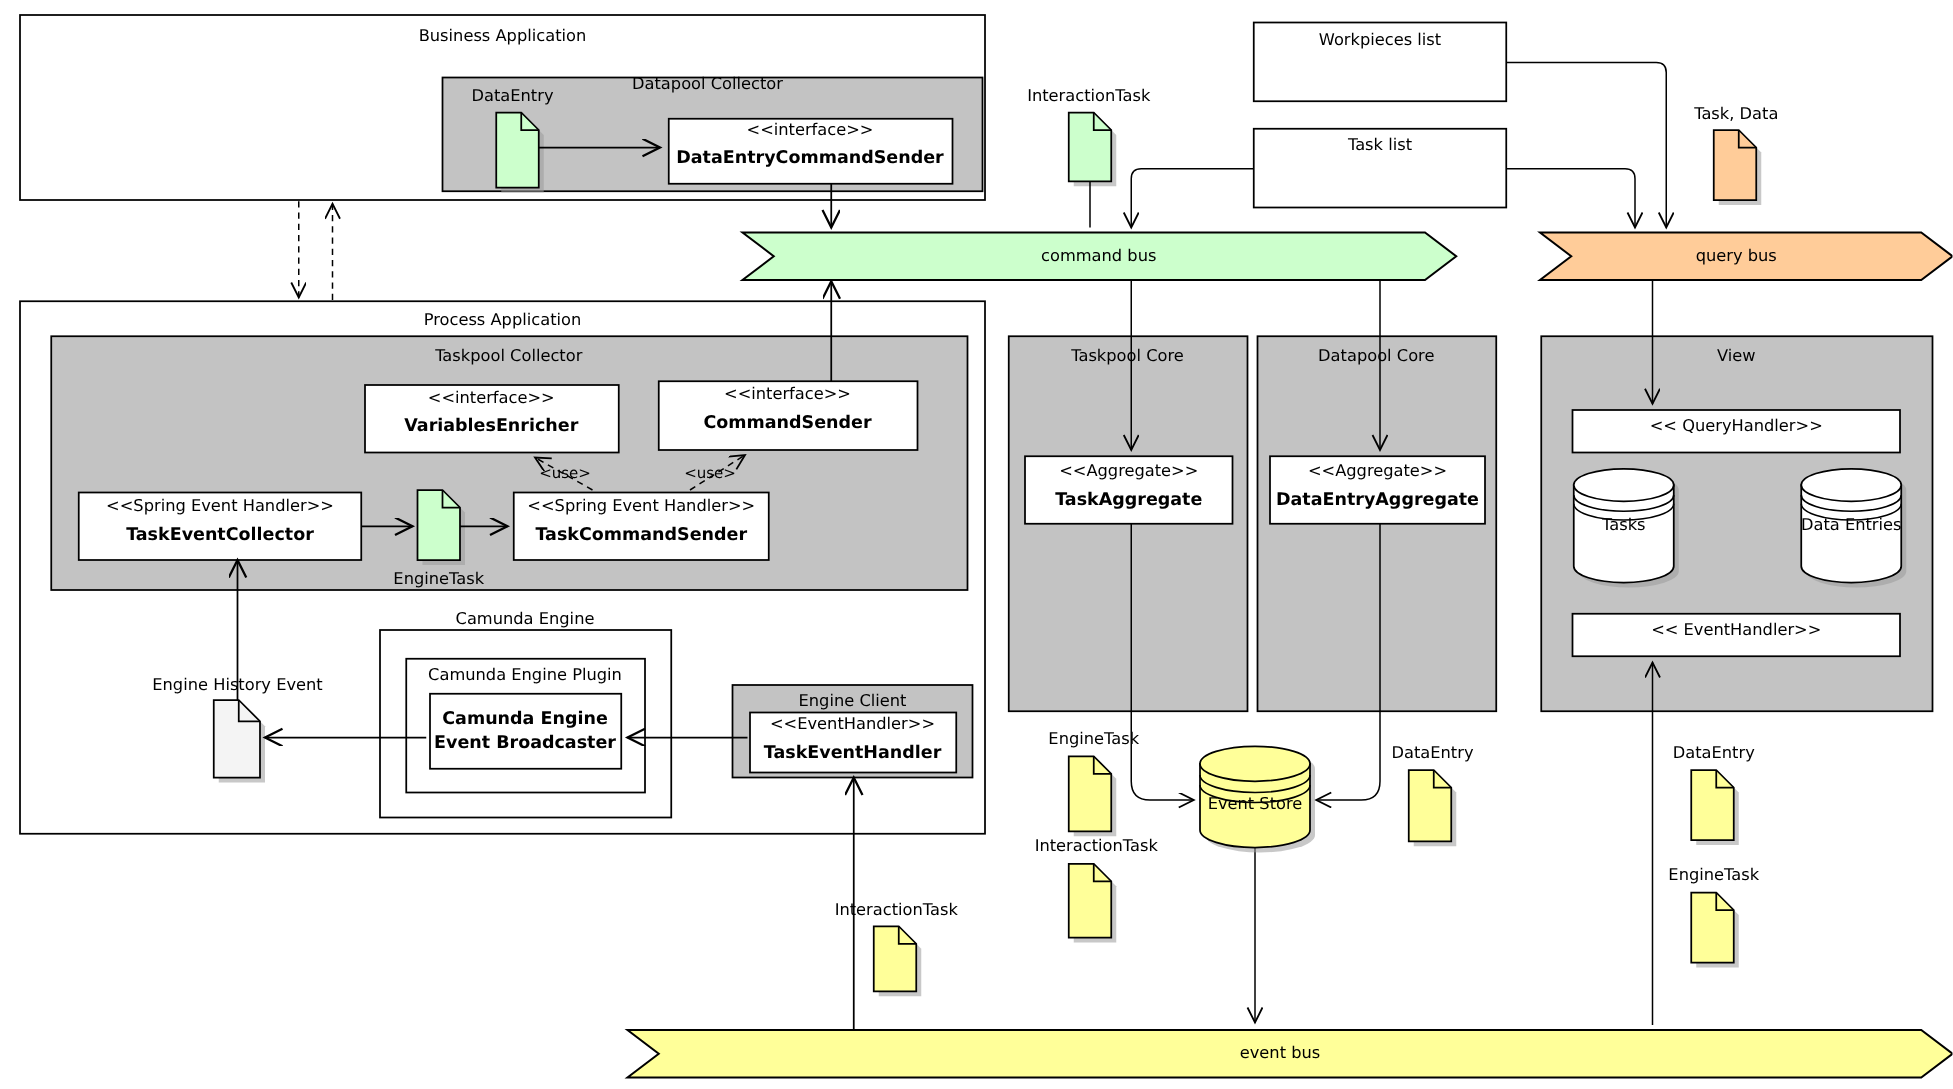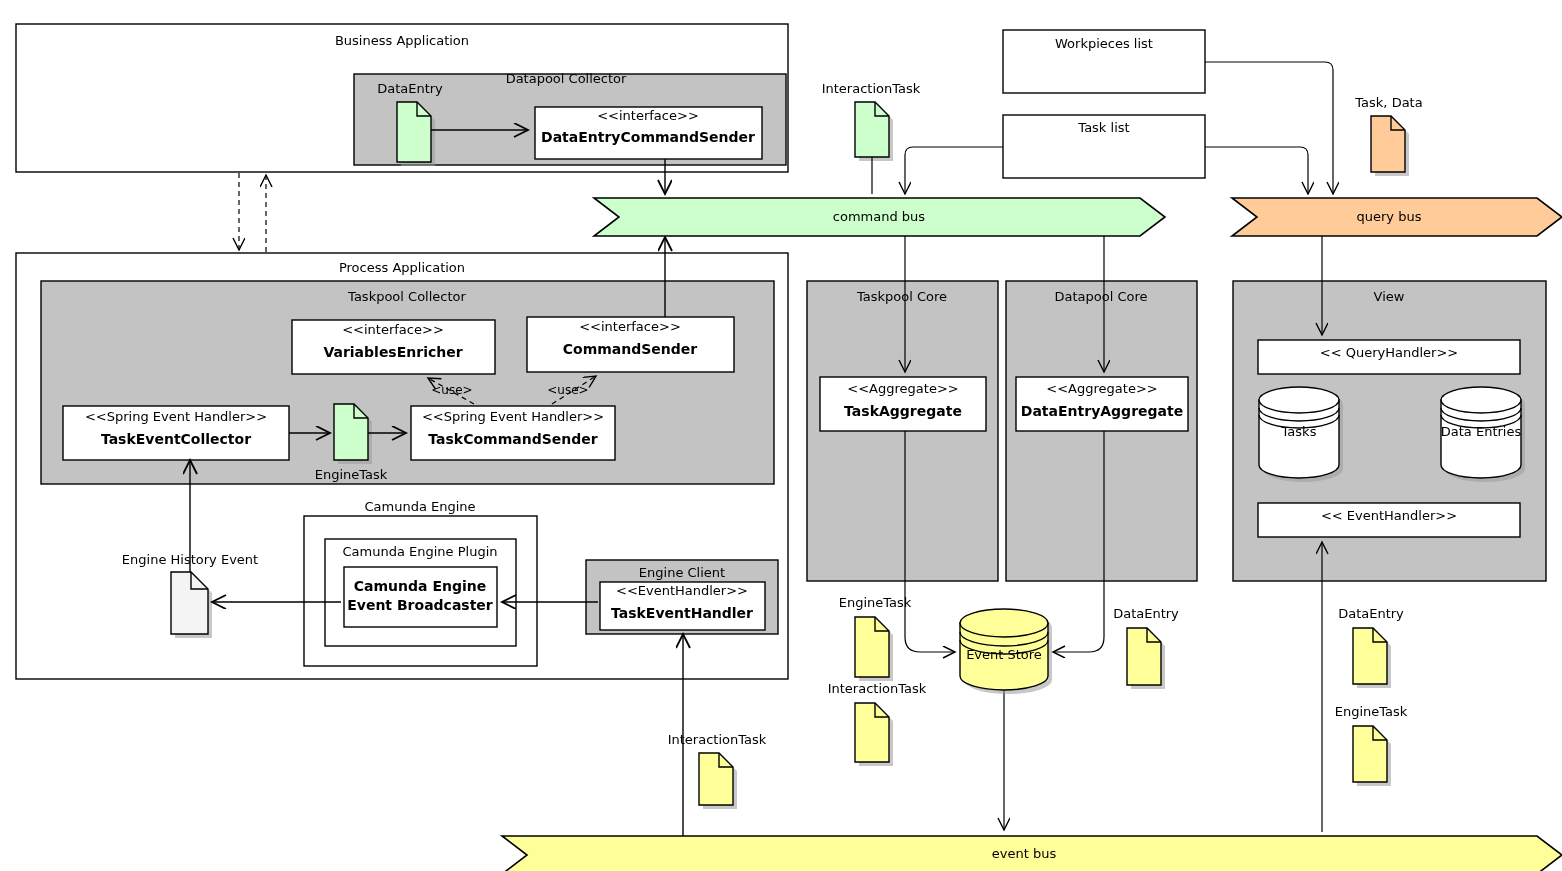--- a/index.html
+++ b/index.html
@@ -1,18 +1,18 @@
 <!DOCTYPE html>
 <html><head>
 <meta charset="utf-8">
 <style>
   html,body{margin:0;padding:0;background:#ffffff;}
   body{width:1562px;height:871px;overflow:hidden;
        font-family:"DejaVu Sans","Liberation Sans",sans-serif;}
-  #stage{position:relative;width:1562px;height:688px;margin-top:12px;}
+  #stage{position:relative;width:1562px;height:688px;}
   svg{position:absolute;top:0;left:0;}
   text{font-family:"DejaVu Sans","Liberation Sans",sans-serif;fill:#000;}
   .lbl{font-size:13px;}
   .lbl-sm{font-size:12px;}
   .bold{font-weight:bold;font-size:14px;}
   .stereo{font-size:13px;}
   .edge{stroke:#000;stroke-width:1.4;fill:none;}
   .edge-thin{stroke:#000;stroke-width:1.2;fill:none;}
   .dashed{stroke:#000;stroke-width:1.2;fill:none;stroke-dasharray:5 4;}
   .box{fill:#ffffff;stroke:#000;stroke-width:1.4;}

